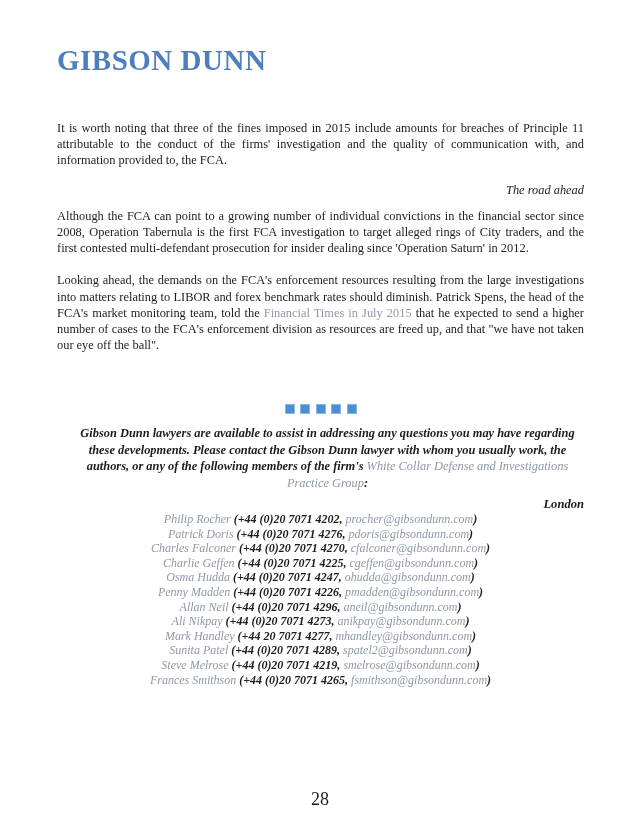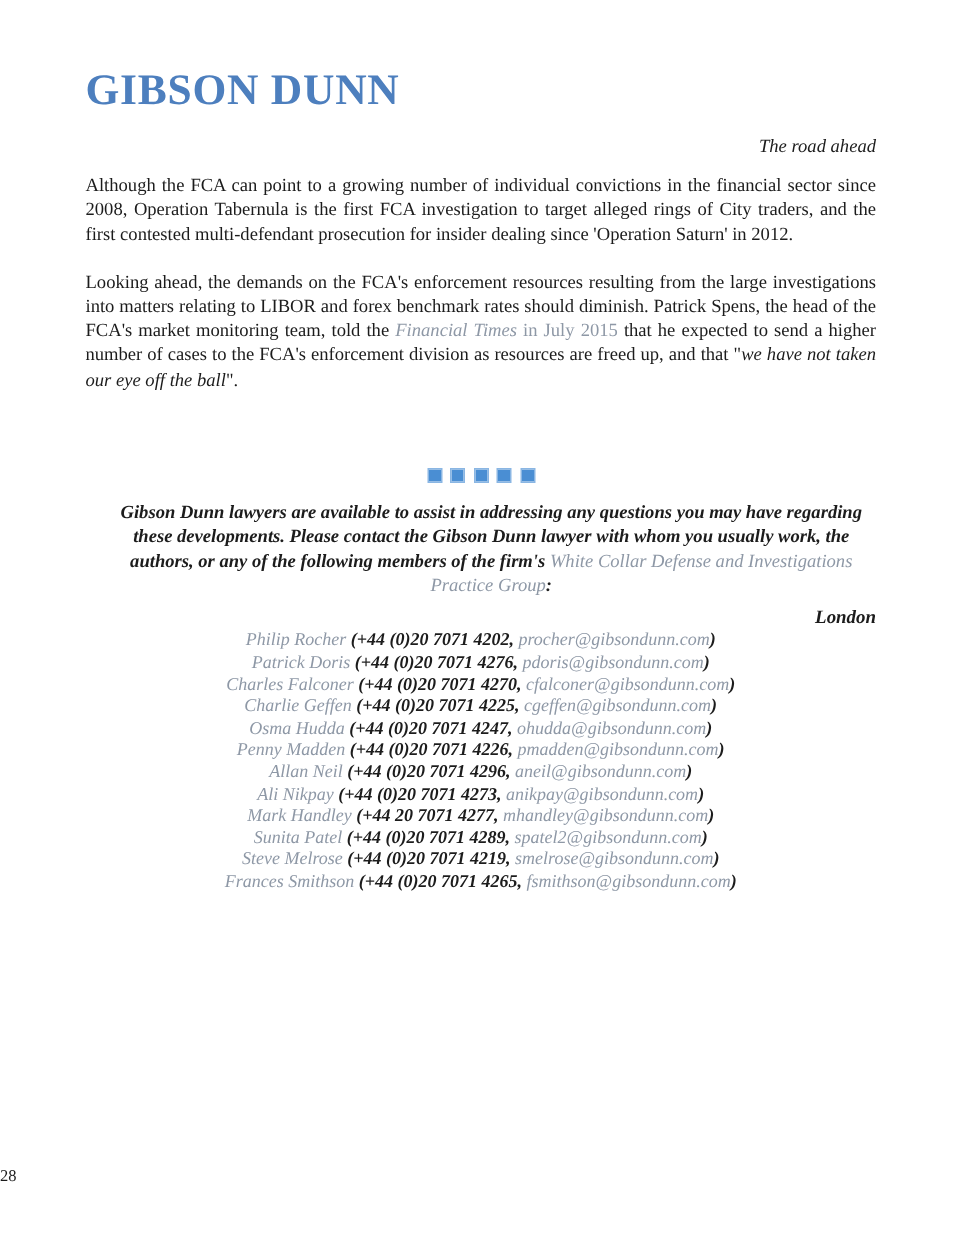--- a/index.html
+++ b/index.html
@@ -40,21 +40,21 @@
     padding-left: 41px;
     text-align: right;
   }
   .p2 { margin-top: 10px; }
   .p3 { margin-top: 16px; }
   .link {
     color: #8e98a6;
     text-decoration: none;
     cursor: pointer;
   }
-  .it { font-style: italic; }
+  .it { }
   .divider {
     margin-top: 52px;
     height: 8px;
     display: flex;
     justify-content: center;
     gap: 7.5px;
   }
   .divider .sq {
     width: 8px;
     height: 8px;
@@ -93,34 +93,35 @@
     line-height: 14.6px;
     font-style: italic;
   }
   .contact-line { white-space: nowrap; }
   .contact-line .phone {
     font-weight: 700;
     color: #1c1c1c;
   }
   .page-number {
     position: absolute;
-    bottom: 38px;
+    bottom: 18px;
     left: 0;
     width: 100%;
-    text-align: left;
-    font-size: 11px;
+    text-align: center;
+    font-size: 18px;
   }
 </style>
 </head>
 <body>
 
 <div class="page">
 
   <div class="logo">GIBSON DUNN</div>
 
+  <p class="body-para p1">It is worth noting that three of the fines imposed in 2015 include amounts for breaches of Principle 11 attributable to the conduct of the firms' investigation and the quality of communication with, and information provided to, the FCA.</p>
 
   <div class="section-heading">The road ahead</div>
 
   <p class="body-para p2">Although the FCA can point to a growing number of individual convictions in the financial sector since 2008, Operation Tabernula is the first FCA investigation to target alleged rings of City traders, and the first contested multi-defendant prosecution for insider dealing since 'Operation Saturn' in 2012.</p>
 
   <p class="body-para p3"><span>Looking ahead, the demands on the FCA's enforcement resources resulting from the large investigations into matters relating to LIBOR and forex benchmark rates should diminish. Patrick Spens, the head of the FCA's market monitoring team, told the </span><a class="link it">Financial Times</a><a class="link"> in July 2015</a><span> that he expected to send a higher number of cases to the FCA's enforcement division as resources are freed up, and that "</span><span class="it">we have not taken our eye off the ball</span><span>".</span></p>
 
   <div class="divider">
       <span class="sq"></span>
       <span class="sq"></span>

